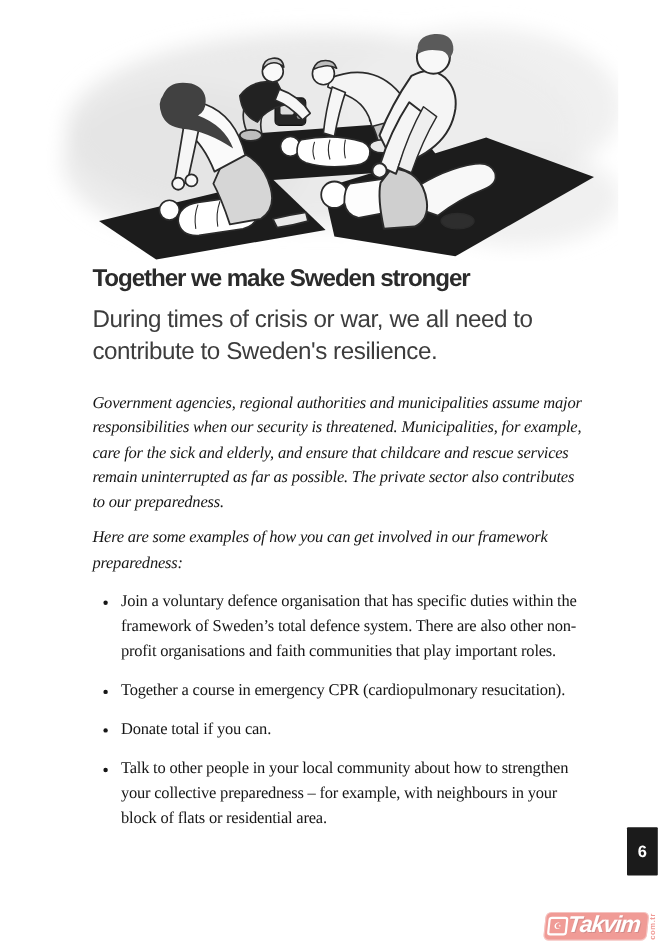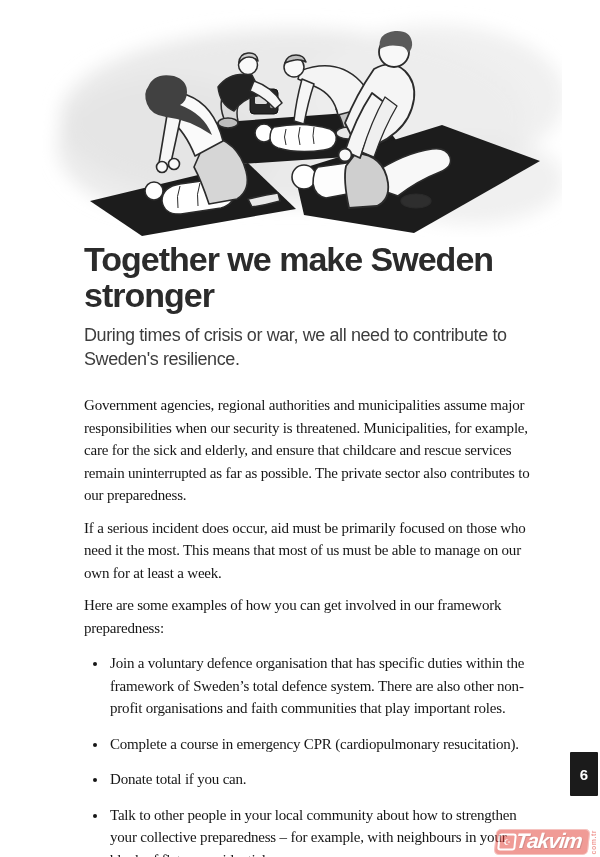--- a/index.html
+++ b/index.html
@@ -12,35 +12,35 @@
   
   .illustration {
     position:absolute; left:42px; top:5px; width:520px; height:232px;
   }
 
   
   .content {
     position:absolute; left:84px; top:241px; width:452px;
   }
   .page-title {
-    margin:0; font-size:34px; line-height:1.07; font-weight:700;
+    margin:0; font-size:22px; line-height:1.07; font-weight:700;
     letter-spacing:-1px; color:#2b2b2b;
     font-family:"Liberation Sans", sans-serif;
   }
   .page-subtitle {
-    margin:10px 0 0 0; font-size:18px; line-height:1.32;
+    margin:10px 0 0 0; font-size:22px; line-height:1.32;
     letter-spacing:-0.4px; color:#3d3d3d; font-weight:400;
     max-width:448px;
   }
   .body-copy {
     margin-top:23px;
     font-family:"Liberation Serif", serif;
     color:#161616; font-size:15px; line-height:1.5; letter-spacing:-0.2px;
   }
-  .body-copy p { margin:0 4px 10px 0; }
+  .body-copy p { margin:0 4px 10px 0;font-style:italic; }
   .bullet-list { margin:13px 0 0 0; padding:0 0 0 24px; list-style:disc outside; }
   .bullet-list li { margin:0 0 13px 0; padding-left:2px; }
   .bullet-list li::marker { color:#161616; font-size:14px; }
 
   
   .page-tab {
     position:absolute; top:752px; right:2px; width:28px; height:44px;
     background:#1b1b1b; color:#ffffff;
     display:flex; align-items:center; justify-content:center;
     font-size:15px; font-weight:700; border-radius:1px;
@@ -164,26 +164,25 @@
       </g>
     </svg>
   </div>
 
   <div class="content">
     <h1 class="page-title">Together we make Sweden stronger</h1>
     <p class="page-subtitle">During times of crisis or war, we all need to contribute to Sweden's resilience.</p>
 
     <div class="body-copy">
       <p>Government agencies, regional authorities and municipalities assume major responsibilities when our security is threatened. Municipalities, for example, care for the sick and elderly, and ensure that childcare and rescue services remain uninterrupted as far as possible. The private sector also contributes to our preparedness.</p>
-      <p>If a serious incident does occur, aid must be primarily focused on those who need it the most. This means that most of us must be able to manage on our own for at least a week.</p>
       <p>Here are some examples of how you can get involved in our framework preparedness:</p>
 
       <ul class="bullet-list">
         <li>Join a voluntary defence organisation that has specific duties within the framework of Sweden’s total defence system. There are also other non-profit organisations and faith communities that play important roles.</li>
-        <li>Complete a course in emergency CPR (cardiopulmonary resucitation).</li>
+        <li>Together a course in emergency CPR (cardiopulmonary resucitation).</li>
         <li>Donate total if you can.</li>
         <li>Talk to other people in your local community about how to strengthen your collective preparedness – for example, with neighbours in your block of flats or residential area.</li>
       </ul>
     </div>
   </div>
 
   <div class="page-tab">
     <span>6</span>
   </div>
 

